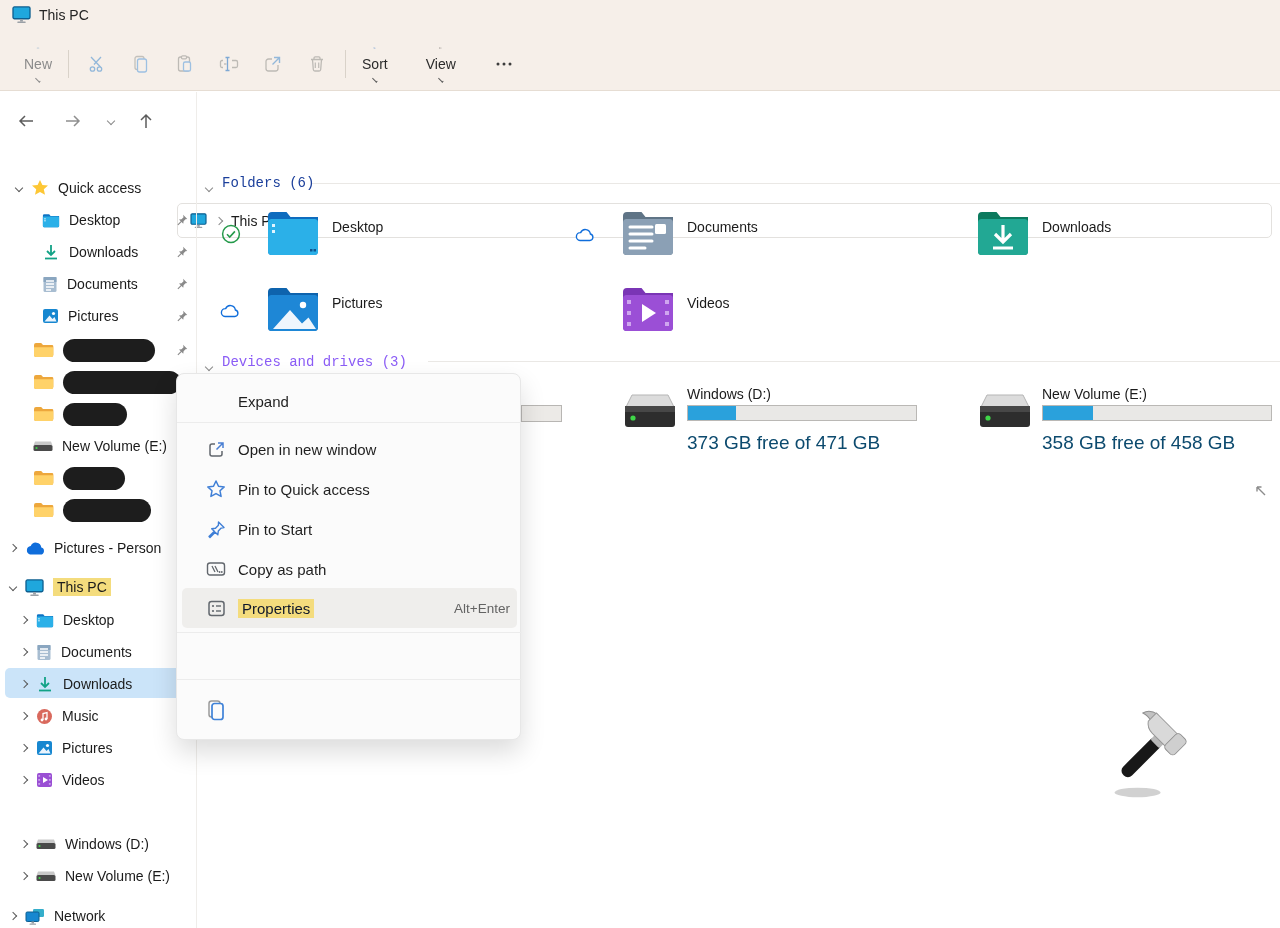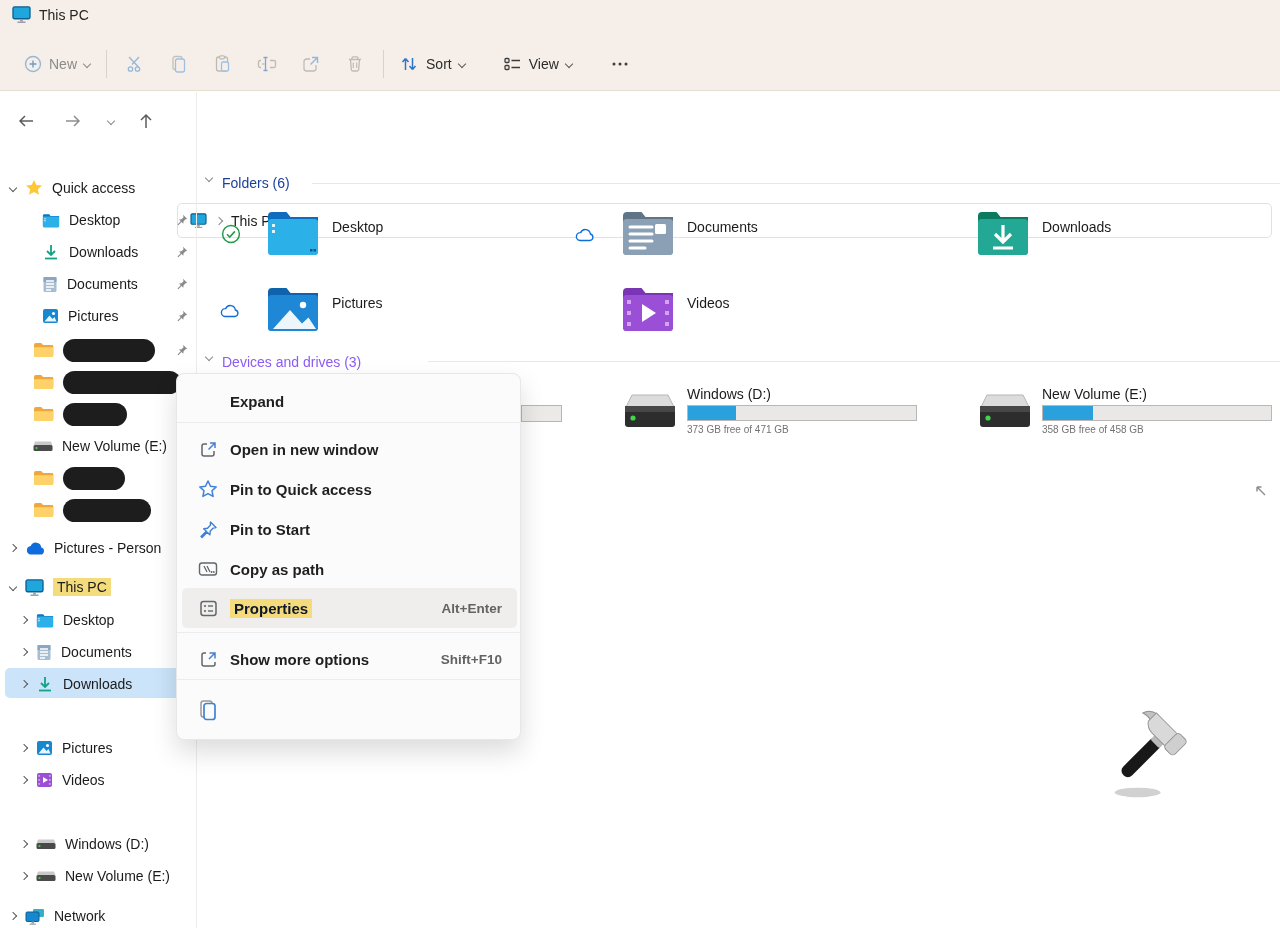--- a/index.html
+++ b/index.html
@@ -5,21 +5,21 @@
   * { margin:0; padding:0; box-sizing:border-box; }
   html,body { width:1280px; height:928px; overflow:hidden; }
   body { font-family:"Liberation Sans","DejaVu Sans",sans-serif; background:#fff; }
   .app { position:relative; width:1280px; height:928px; background:#fff; overflow:hidden; }
 
   
   .chrome { position:absolute; left:0; top:0; width:1280px; height:91px; background:#f6efe9; border-bottom:1px solid #e6ddd3; }
   .titlebar { position:absolute; left:12px; top:6px; display:flex; align-items:center; gap:8px; }
   .title-text { font-size:14px; color:#242424; }
   .toolbar { position:absolute; left:0; top:44px; width:1280px; height:40px; display:flex; align-items:center; }
-  .tbtn { height:34px; display:flex; align-items:center; gap:7px; padding:0 10px; border-radius:5px; cursor:default; }
+  .tbtn { height:34px; display:flex; align-items:center; gap:7px; padding:0 10px; border-radius:5px; cursor:default;flex-direction:column; }
   .tbtn-icon { width:44px; justify-content:center; }
   .tb-sep { width:1px; height:28px; background:#d9d2c9; margin:0 6px; }
   .tb-label { font-size:14px; color:#2b2b2b; }
   .tb-label.dim { color:#8b8b8b; }
 
   
   .navrow { position:absolute; left:0; top:92px; width:1280px; height:54px; background:#fff; }
   .nav-ico { position:absolute; top:18px; width:22px; height:22px; display:flex; align-items:center; justify-content:center; }
   .crumbbox { position:absolute; left:177px; top:111px; width:1095px; height:35px; border:1px solid #e3e1de; border-radius:5px; display:flex; align-items:center; gap:9px; padding:0 12px; }
   .crumb-label { font-size:14px; color:#1a1a1a; }
@@ -28,35 +28,35 @@
   .chv { display:inline-block; width:6px; height:6px; border-right:1.5px solid #5a5a5a; border-bottom:1.5px solid #5a5a5a; }
   .chv.down { transform:rotate(45deg); }
   .chv.right { transform:rotate(-45deg); }
   .chv.lite { border-color:#8a8a8a; }
   .vdiv { position:absolute; left:196px; top:92px; width:1px; height:836px; background:#efedea; }
   .srow { position:absolute; left:0; width:196px; height:28px; display:flex; align-items:center; gap:9px; font-size:14px; color:#1b1b1b; white-space:nowrap; }
   .srow .pin { margin-left:auto; margin-right:8px; flex:0 0 auto; }
   .redact { height:23px; border-radius:12px; background:#1d1d1d; flex:0 0 auto; }
   .sel { position:absolute; left:5px; top:668px; width:186px; height:30px; background:#cbe4f9; border-radius:5px; }
   .hl-yellow { background:#f4dc7d; padding:1px 4px; }
-  .sect-head { position:absolute; display:flex; align-items:flex-start; gap:10px; font-size:14px; }
+  .sect-head { position:absolute; display:flex; align-items:flex-end; gap:10px; font-size:14px;font-family:Liberation Mono, monospace; }
   .sect-line { position:absolute; height:1px; background:#eae8e5; }
   .tile { position:absolute; display:flex; gap:12px; cursor:default; }
   .tlabel { font-size:14px; color:#1b1b1b; margin-top:9px; }
   .status { position:absolute; width:20px; height:20px; }
   .drive { position:absolute; width:240px; }
   .drive-name { font-size:14px; color:#1b1b1b; margin-bottom:3px; }
   .drive-bar { width:230px; height:16px; border:1px solid #bab8b5; background:#e9e8e6; }
   .bar-fill { height:100%; background:#2aa1dc; }
-  .drive-info { font-size:10px; color:#737373; margin-top:3px; }
+  .drive-info { font-size:19px; color:#0c4a6e; margin-top:11px; }
   .bar-fragment { position:absolute; left:521px; top:405px; width:41px; height:17px; border:1px solid #b8b6b3; background:#eceae7; z-index:4; }
 
   
   .cmenu { position:absolute; left:176px; top:373px; width:345px; height:367px; background:#fbfbfb; border:1px solid #e7e7e7; border-radius:8px; box-shadow:0 12px 26px rgba(0,0,0,.14); z-index:50; }
-  .mi { position:absolute; left:0; width:345px; height:40px; display:flex; align-items:center; font-size:15px; color:#1f1f1f; cursor:default;font-weight:bold; }
+  .mi { position:absolute; left:8px; width:345px; height:40px; display:flex; align-items:center; font-size:15px; color:#1f1f1f; cursor:default; }
   .mi .mico { position:absolute; left:21px; width:20px; height:20px; display:flex; align-items:center; justify-content:center; }
   .mi .mlabel { position:absolute; left:53px; }
   .mi .msc { position:absolute; right:20px; font-size:13.5px; color:#636363; }
   .msep { position:absolute; left:0; width:345px; height:1px; background:#ececec; }
   .mi-hover { position:absolute; left:5px; width:335px; height:40px; background:#efeeec; border-radius:5px; }
 
   
   .hammer { position:absolute; left:1103px; top:708px; z-index:3; }
   .tiny-arrow { position:absolute; left:1252px; top:482px; z-index:3; }
 </style>
@@ -182,21 +182,21 @@
       <span class="chv right lite"></span>
       <span class="crumb-label">This PC</span>
       <span class="chv right lite"></span>
     </div>
   </div>
 
   <div class="vdiv"></div>
 
   <div class="sel"></div>
 
-  <div class="srow" style="top:174px;padding-left:10px">
+  <div class="srow" style="top:174px;padding-left:16px">
     <span class="chv down"></span>
     <svg width="18" height="18" viewBox="0 0 18 18">
         <path d="M9 1l2.4 5 5.6.6-4.2 3.7 1.2 5.5L9 12.9 4 15.8l1.2-5.5L1 6.6 6.6 6z" fill="#fdc735"></path>
       </svg>
     <span>Quick access</span>
   </div>
 
   <div class="srow" style="top:206px;padding-left:42px">
     <svg width="18" height="15" viewBox="0 0 20 16">
         <path d="M1 2.5A1.5 1.5 0 0 1 2.5 1H8l1.5 2H19a0 0 0 0 1 0 0V14a1.5 1.5 0 0 1-1.5 1.5h-15A1.5 1.5 0 0 1 1 14Z" fill="#0f74c4"></path>
@@ -330,20 +330,30 @@
       </svg>
     <span>Documents</span>
   </div>
   <div class="srow" style="top:670px;padding-left:21px">
     <span class="chv right"></span>
     <svg width="18" height="16" viewBox="0 0 18 16">
         <path d="M9 1v9M5 7l4 4 4-4" stroke="#12a286" stroke-width="1.8" fill="none"></path>
         <path d="M3 14.5h12" stroke="#12a286" stroke-width="1.8"></path>
       </svg>
     <span>Downloads</span>
+  </div>
+  <div class="srow" style="top:702px;padding-left:21px">
+    <span class="chv right"></span>
+    <svg width="17" height="17" viewBox="0 0 17 17">
+        <circle cx="8.5" cy="8.5" r="7.5" fill="#d9695d"></circle>
+        <path d="M7 12V5.5l4-1V11" stroke="#fff" stroke-width="1.3" fill="none"></path>
+        <circle cx="6" cy="12" r="1.4" fill="#fff"></circle>
+        <circle cx="10" cy="11" r="1.4" fill="#fff"></circle>
+      </svg>
+    <span>Music</span>
   </div>
   <div class="srow" style="top:734px;padding-left:21px">
     <span class="chv right"></span>
     <svg width="17" height="16" viewBox="0 0 17 16">
         <rect x="1" y="1" width="15" height="14" rx="2" fill="#1787d0"></rect>
         <circle cx="11.5" cy="5.5" r="1.6" fill="#fff"></circle>
         <path d="M2.5 13.5l5-6 3 3.5 2-2 2 4.5z" fill="#eaf4fd"></path>
       </svg>
     <span>Pictures</span>
   </div>
@@ -573,30 +583,20 @@
             <path d="M9 7h5" stroke="#62676d" stroke-width="1.4"></path>
             <circle cx="6" cy="12" r="1.1" fill="#62676d"></circle>
             <path d="M9 12h5" stroke="#62676d" stroke-width="1.4"></path>
           </svg>
       </span>
       <span class="mlabel hl-yellow" style="color:#0f172a">Properties</span>
       <span class="msc">Alt+Enter</span>
     </div>
     <div class="msep" style="top:258px"></div>
 
-    <div class="mi" style="top:265px">
-      <span class="mico">
-        <svg width="19" height="19" viewBox="0 0 19 19">
-            <path d="M7 3H5a2 2 0 0 0-2 2v9a2 2 0 0 0 2 2h9a2 2 0 0 0 2-2v-2" stroke="#62676d" stroke-width="1.5" fill="none"></path>
-            <path d="M10.5 3H16v5.5M16 3l-6 6" stroke="#4a7fd3" stroke-width="1.5" fill="none"></path>
-          </svg>
-      </span>
-      <span class="mlabel">Show more options</span>
-      <span class="msc">Shift+F10</span>
-    </div>
     <div class="msep" style="top:305px"></div>
 
     <div class="mi" style="top:312px;height:48px">
       <span class="mico">
         <svg width="20" height="22" viewBox="0 0 20 22">
             <rect x="3" y="2" width="11" height="16" rx="2.5" fill="none" stroke="#9a9a9a" stroke-width="1.5"></rect>
             <rect x="6" y="4.5" width="11" height="16" rx="2.5" fill="#fbfbfb" stroke="#3f82d8" stroke-width="1.7"></rect>
           </svg>
       </span>
     </div>

